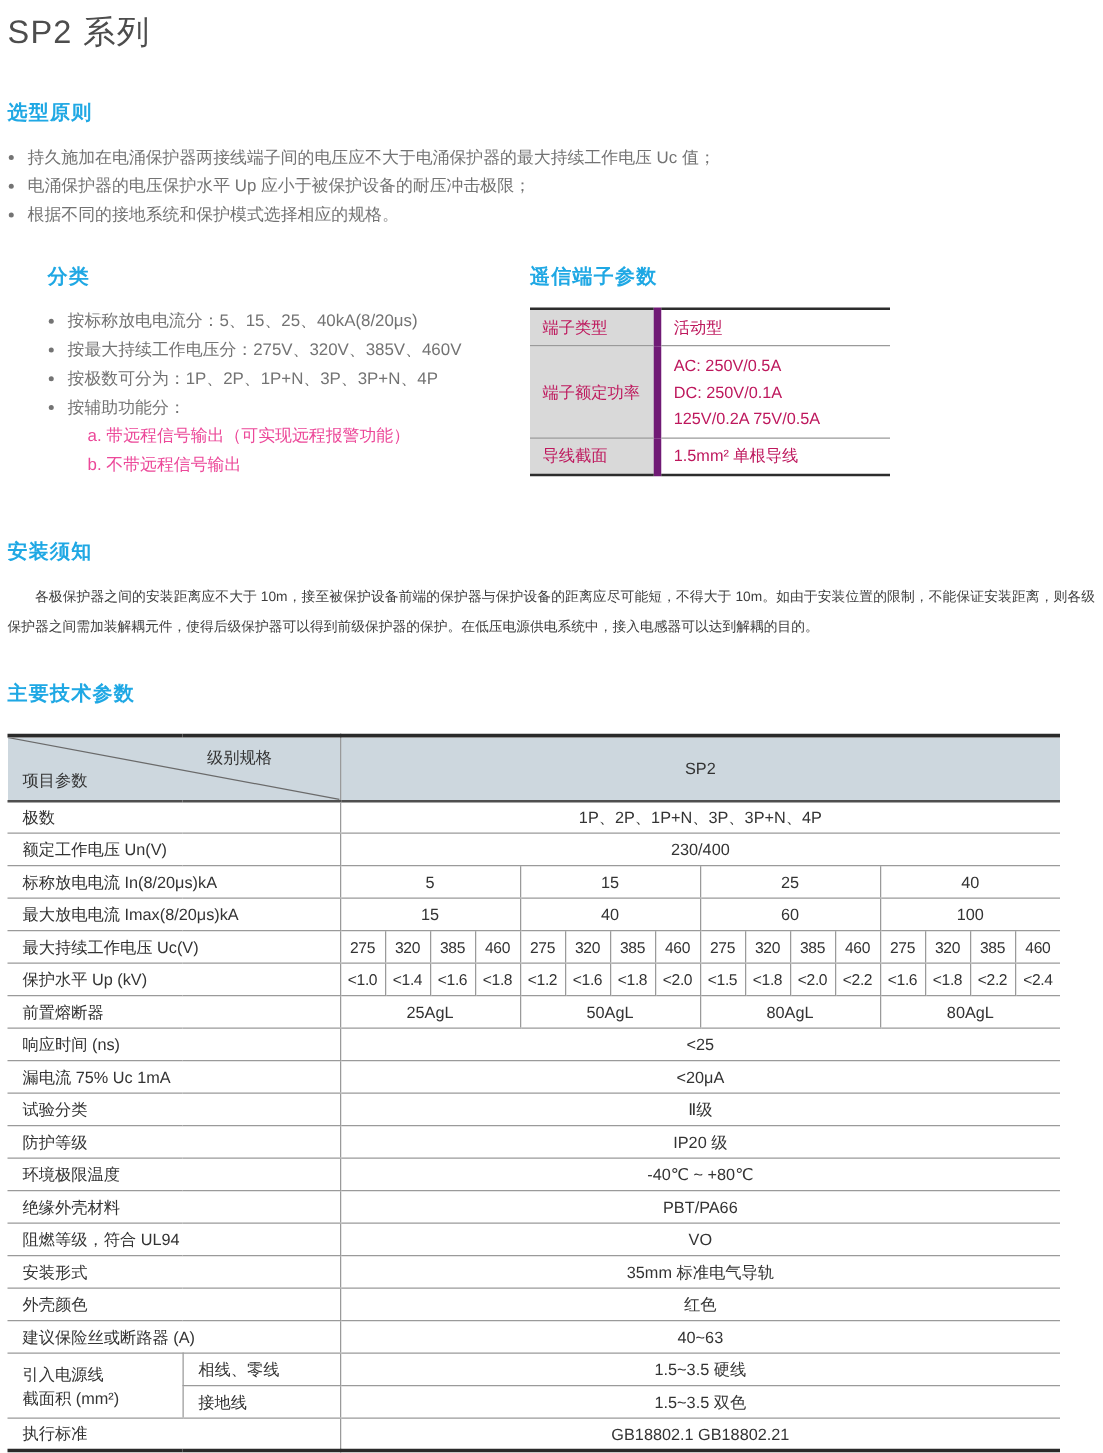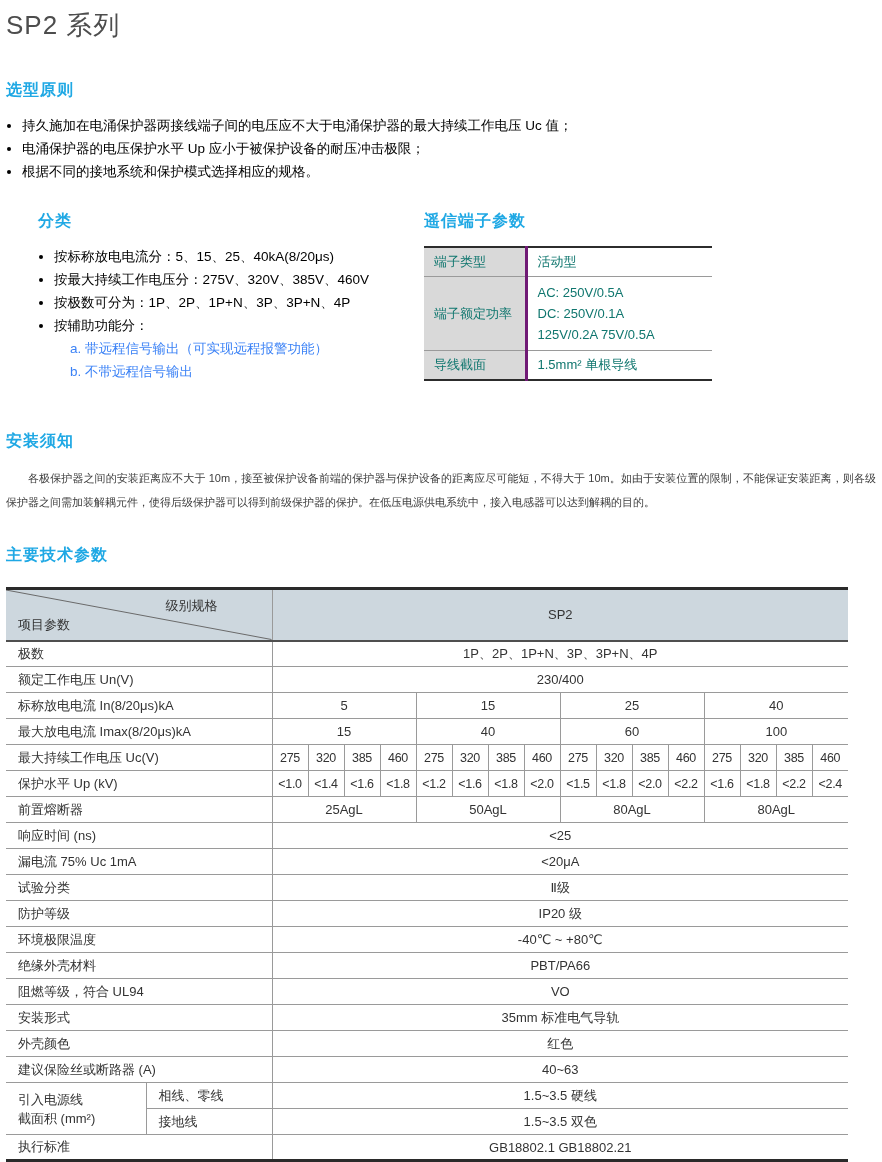--- a/index.html
+++ b/index.html
@@ -26,49 +26,49 @@
     color: #1fa8e4;
     letter-spacing: 1px;
   }
 
   
   .sec-selection { margin-top: 37px; }
   .bullet-list { margin: 13px 0 0 16px; list-style: disc; }
   .bullet-list li {
     font-size: 13.5px;
     line-height: 23px;
-    color: #000000;
+    color: #737373;
   }
 
   
   .two-col { display: flex; margin-top: 28px; margin-left: 32px; }
   .col-class { width: 386px; }
   .col-remote { width: 292px; }
   .class-sub { margin: 0 0 0 32px; }
-  .class-sub div { font-size: 13.5px; line-height: 23px; color: #3b82f6; }
+  .class-sub div { font-size: 13.5px; line-height: 23px; color: #ec4899; }
 
   .remote-table {
     margin-top: 14px;
     width: 288px;
     border-collapse: collapse;
     border-top: 2px solid #2c2c2c;
     border-bottom: 2px solid #2c2c2c;
     font-size: 13px;
   }
   .remote-table td {
     border-bottom: 1px solid #9a9a9a;
     padding: 5px 10px;
     vertical-align: middle;
-    color: #0f766e;
+    color: #be185d;
   }
   .remote-table td.r-label {
     width: 102px;
     background: #d9d9d9;
   }
-  .remote-table td.r-value { border-left: 3px solid #701a75; background: #fff; }
+  .remote-table td.r-value { border-left: 6px solid #701a75; background: #fff; }
   .remote-table .r-line { line-height: 21px; white-space: nowrap; }
 
   
   .sec-install { margin-top: 48px; }
   .install-text {
     margin-top: 14px;
     font-size: 11px;
     line-height: 24px;
     color: #3c3c3c;
     text-indent: 2em;

